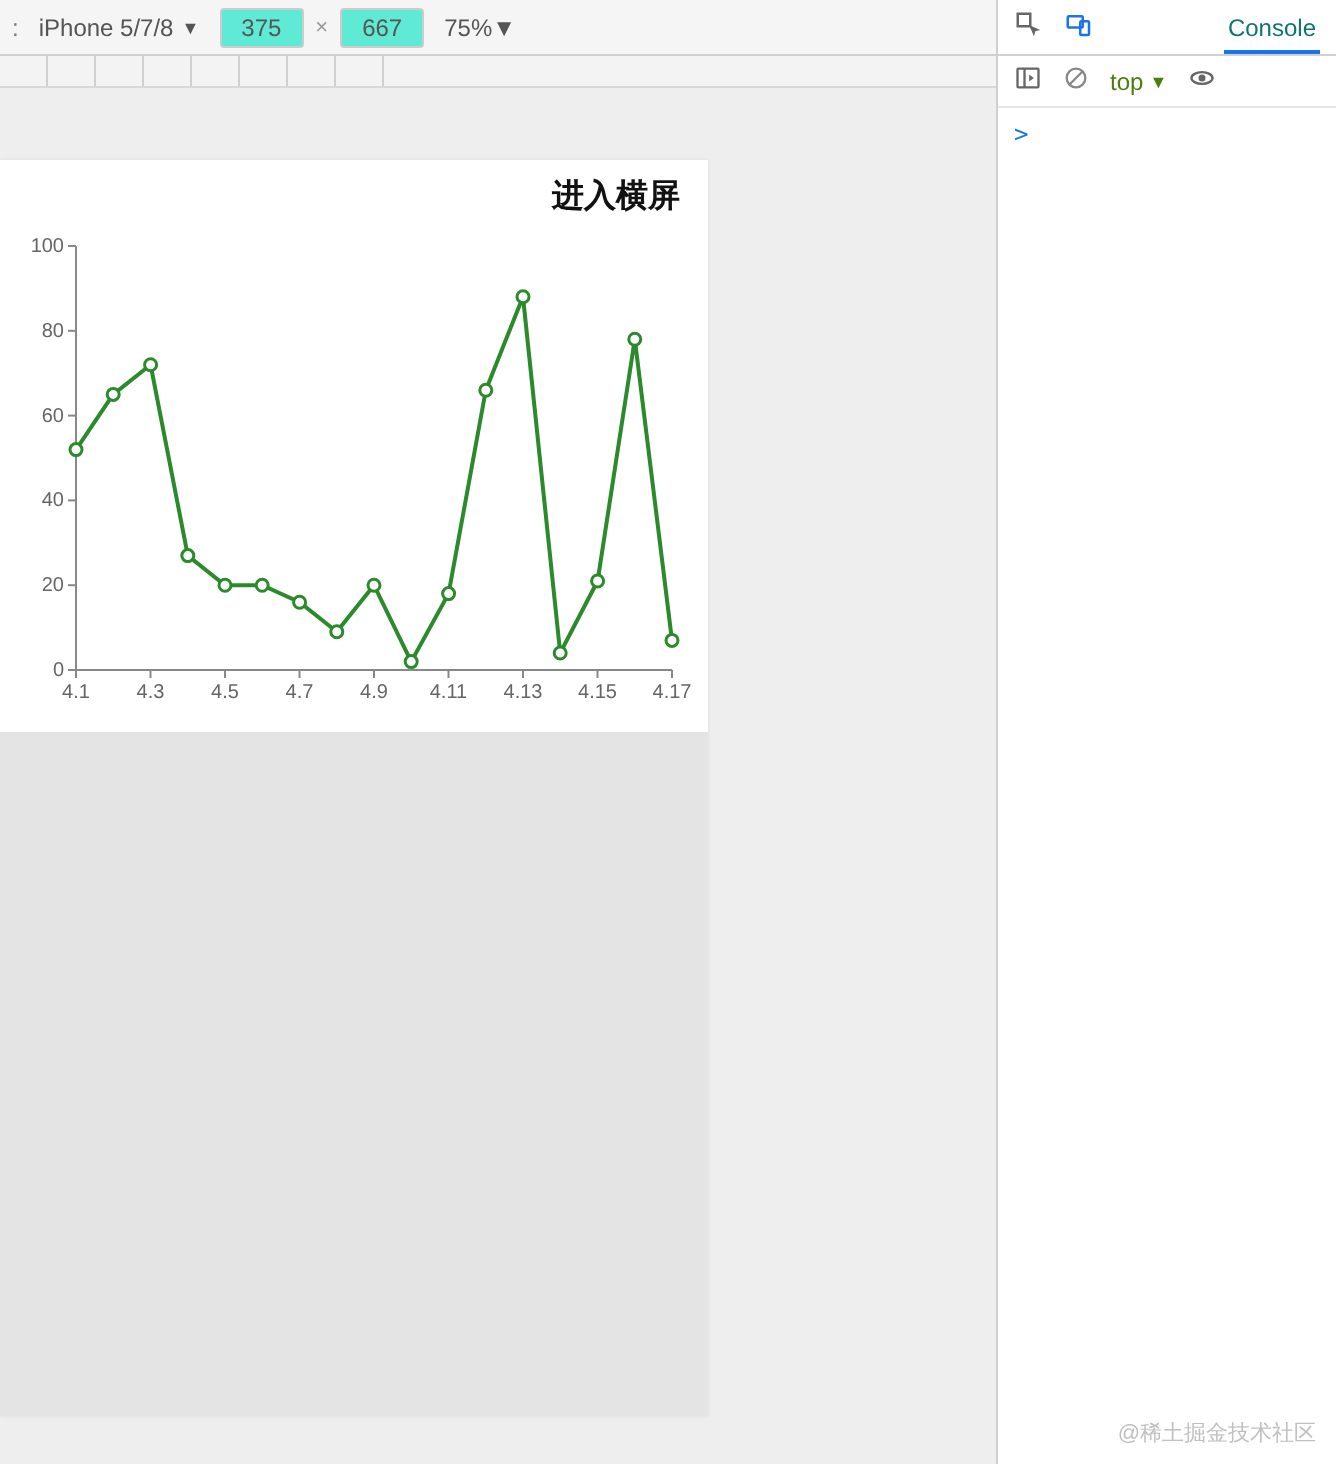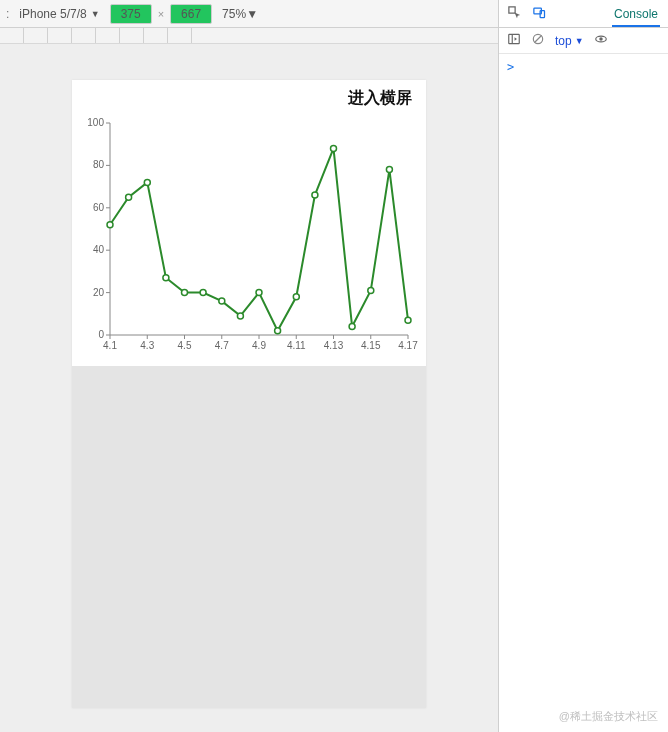--- a/index.html
+++ b/index.html
@@ -30,21 +30,21 @@
       align-items: center;
       gap: 4px;
       padding: 2px 4px;
       cursor: pointer;
     }
     .device-select .tri { font-size: 9px; color: #555; }
     .dim-input {
       width: 42px;
       height: 20px;
       border: 1px solid #ccc;
-      background: #22c55e;
+      background: #5eead4;
       text-align: center;
       font-size: 12px;
       color: #555;
       border-radius: 2px;
     }
     .times { color: #999; font-size: 11px; }
     .zoom-select {
       display: flex;
       align-items: center;
       gap: 0;
@@ -67,21 +67,21 @@
     .ruler .tick { border-right: 1px solid #d0d0d0; width: 24px; height: 100%; }
     
     .viewport-area {
       position: absolute;
       top: 44px;
       left: 0;
       width: 498px;
       height: 688px;
       background: #eeeeee;
       display: flex;
-      justify-content: center;
+      justify-content: flex-start;
       padding-top: 36px;
     }
     .device-frame {
       width: 354px;
       height: 628px;
       background: #e4e4e4;
       box-shadow: 0 0 2px rgba(0,0,0,0.08);
     }
     .chart-card {
       background: #fff;
@@ -139,21 +139,21 @@
     .dt-sub {
       height: 26px;
       display: flex;
       align-items: center;
       gap: 10px;
       padding: 0 8px;
       border-bottom: 1px solid #e6e6e6;
     }
     .dt-sub .sel {
       display: flex; align-items: center; gap: 3px; cursor: pointer;
-      font-size: 12px; color: #1d4ed8;
+      font-size: 12px; color: #4d7c0f;
     }
     .console-body {
       flex: 1;
       padding: 6px 8px;
       font-family: Menlo, Consolas, monospace;
       font-size: 12px;
       color: #1a73e8;
       position: relative;
     }
     .watermark {

